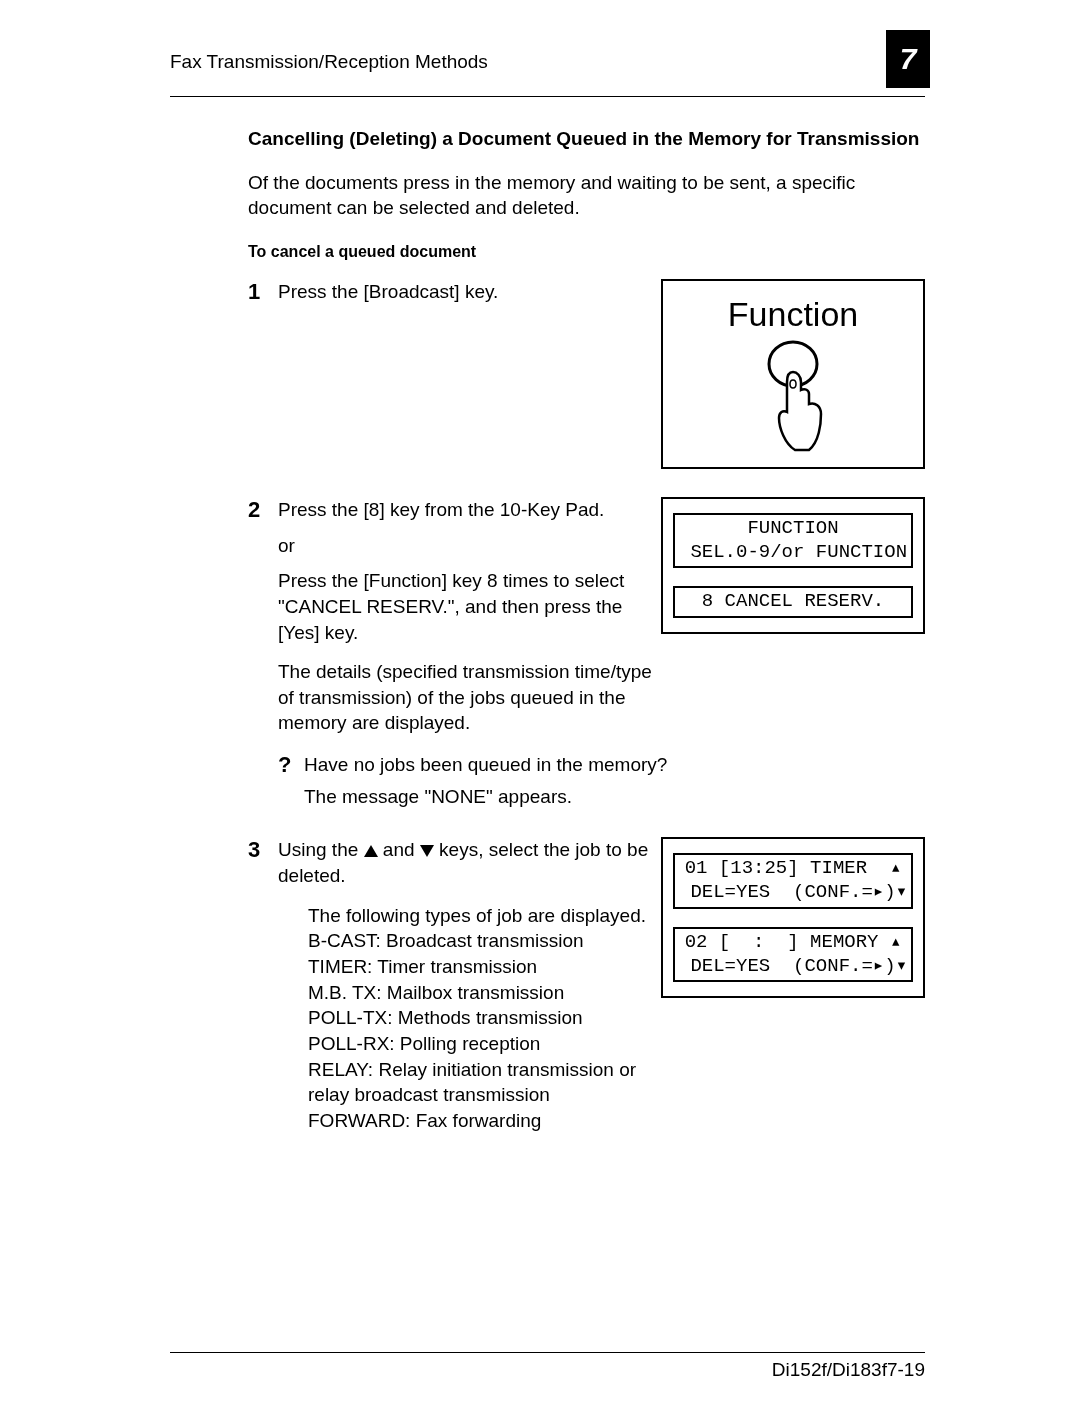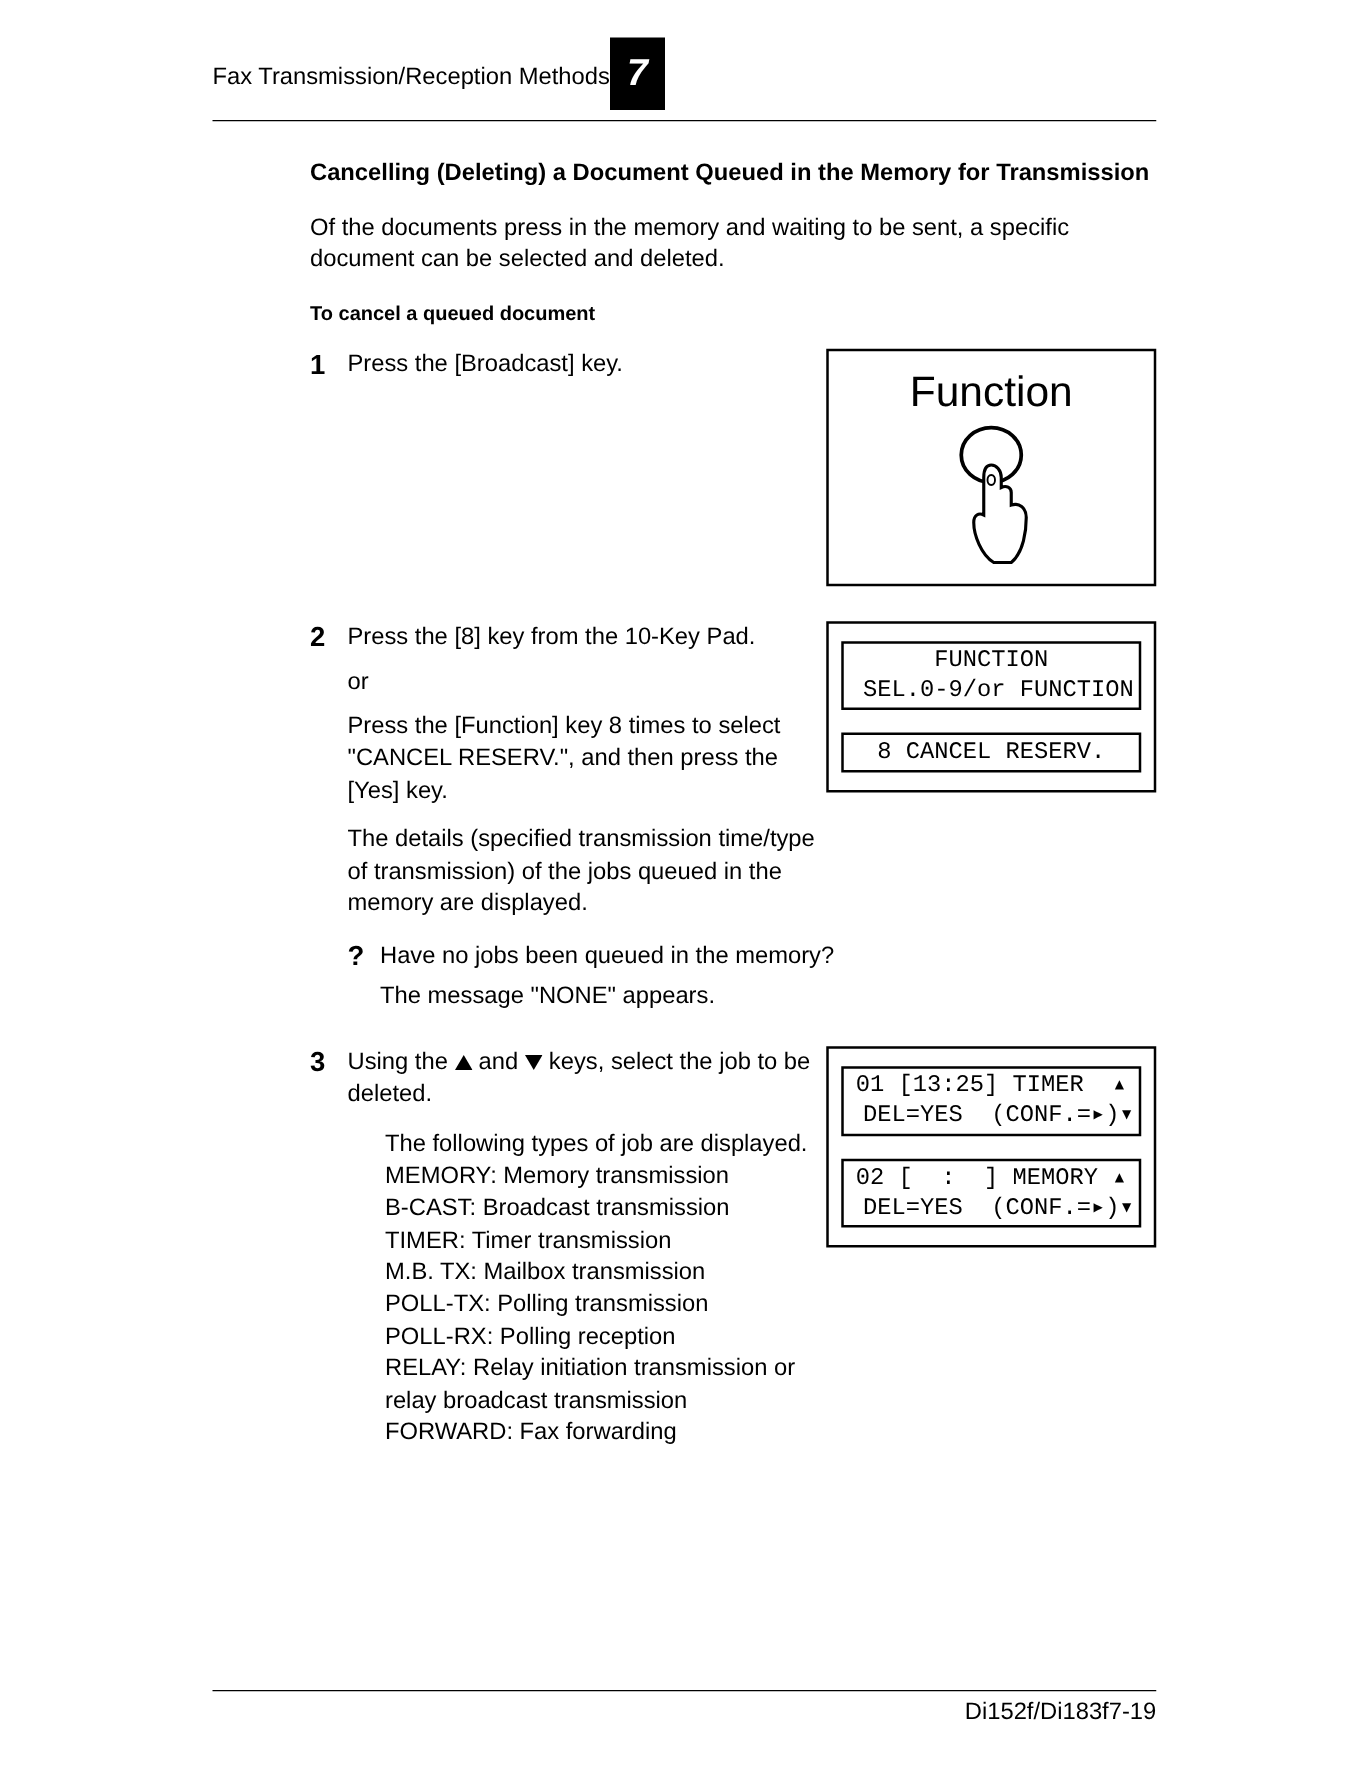--- a/index.html
+++ b/index.html
@@ -13,20 +13,21 @@
   .page {
     position: relative;
     width: 1080px;
     height: 1423px;
     box-sizing: border-box;
     padding: 40px 155px 0 170px;
   }
   .header {
     display: flex;
     align-items: flex-start;
+    justify-content: space-between;
     margin-bottom: 8px;
   }
   .header-title {
     font-size: 19px;
     padding-top: 11px;
   }
   .chapter-tab {
     background: #000;
     color: #fff;
     width: 44px;
@@ -224,25 +225,24 @@
       <div class="step-body">
         <p>
           <span>Using the </span><svg class="tri" width="14" height="12">
               <polygon points="7,0 14,12 0,12" fill="#000"></polygon>
             </svg><span> and </span><svg class="tri" width="14" height="12">
               <polygon points="0,0 14,0 7,12" fill="#000"></polygon>
             </svg><span> keys, select the job to be deleted.</span>
         </p>
         <div class="job-types" style="margin-top:14px;">
           <p>The following types of job are displayed.</p>
-          <p>MEMORY: Memory transmission</p>
           <p>B-CAST: Broadcast transmission</p>
           <p>TIMER: Timer transmission</p>
           <p>M.B. TX: Mailbox transmission</p>
-          <p>POLL-TX: Polling transmission</p>
+          <p>POLL-TX: Methods transmission</p>
           <p>POLL-RX: Polling reception</p>
           <p>RELAY: Relay initiation transmission or relay broadcast transmission</p>
           <p>FORWARD: Fax forwarding</p>
         </div>
       </div>
       <div class="figure-col">
         <div class="screen-box">
           <div class="screen-sub"><span>01 [13:25] TIMER  ▴</span>
 <span> DEL=YES  (CONF.=▸)▾</span></div>
           <div class="screen-sub"><span>02 [  :  ] MEMORY ▴</span>

